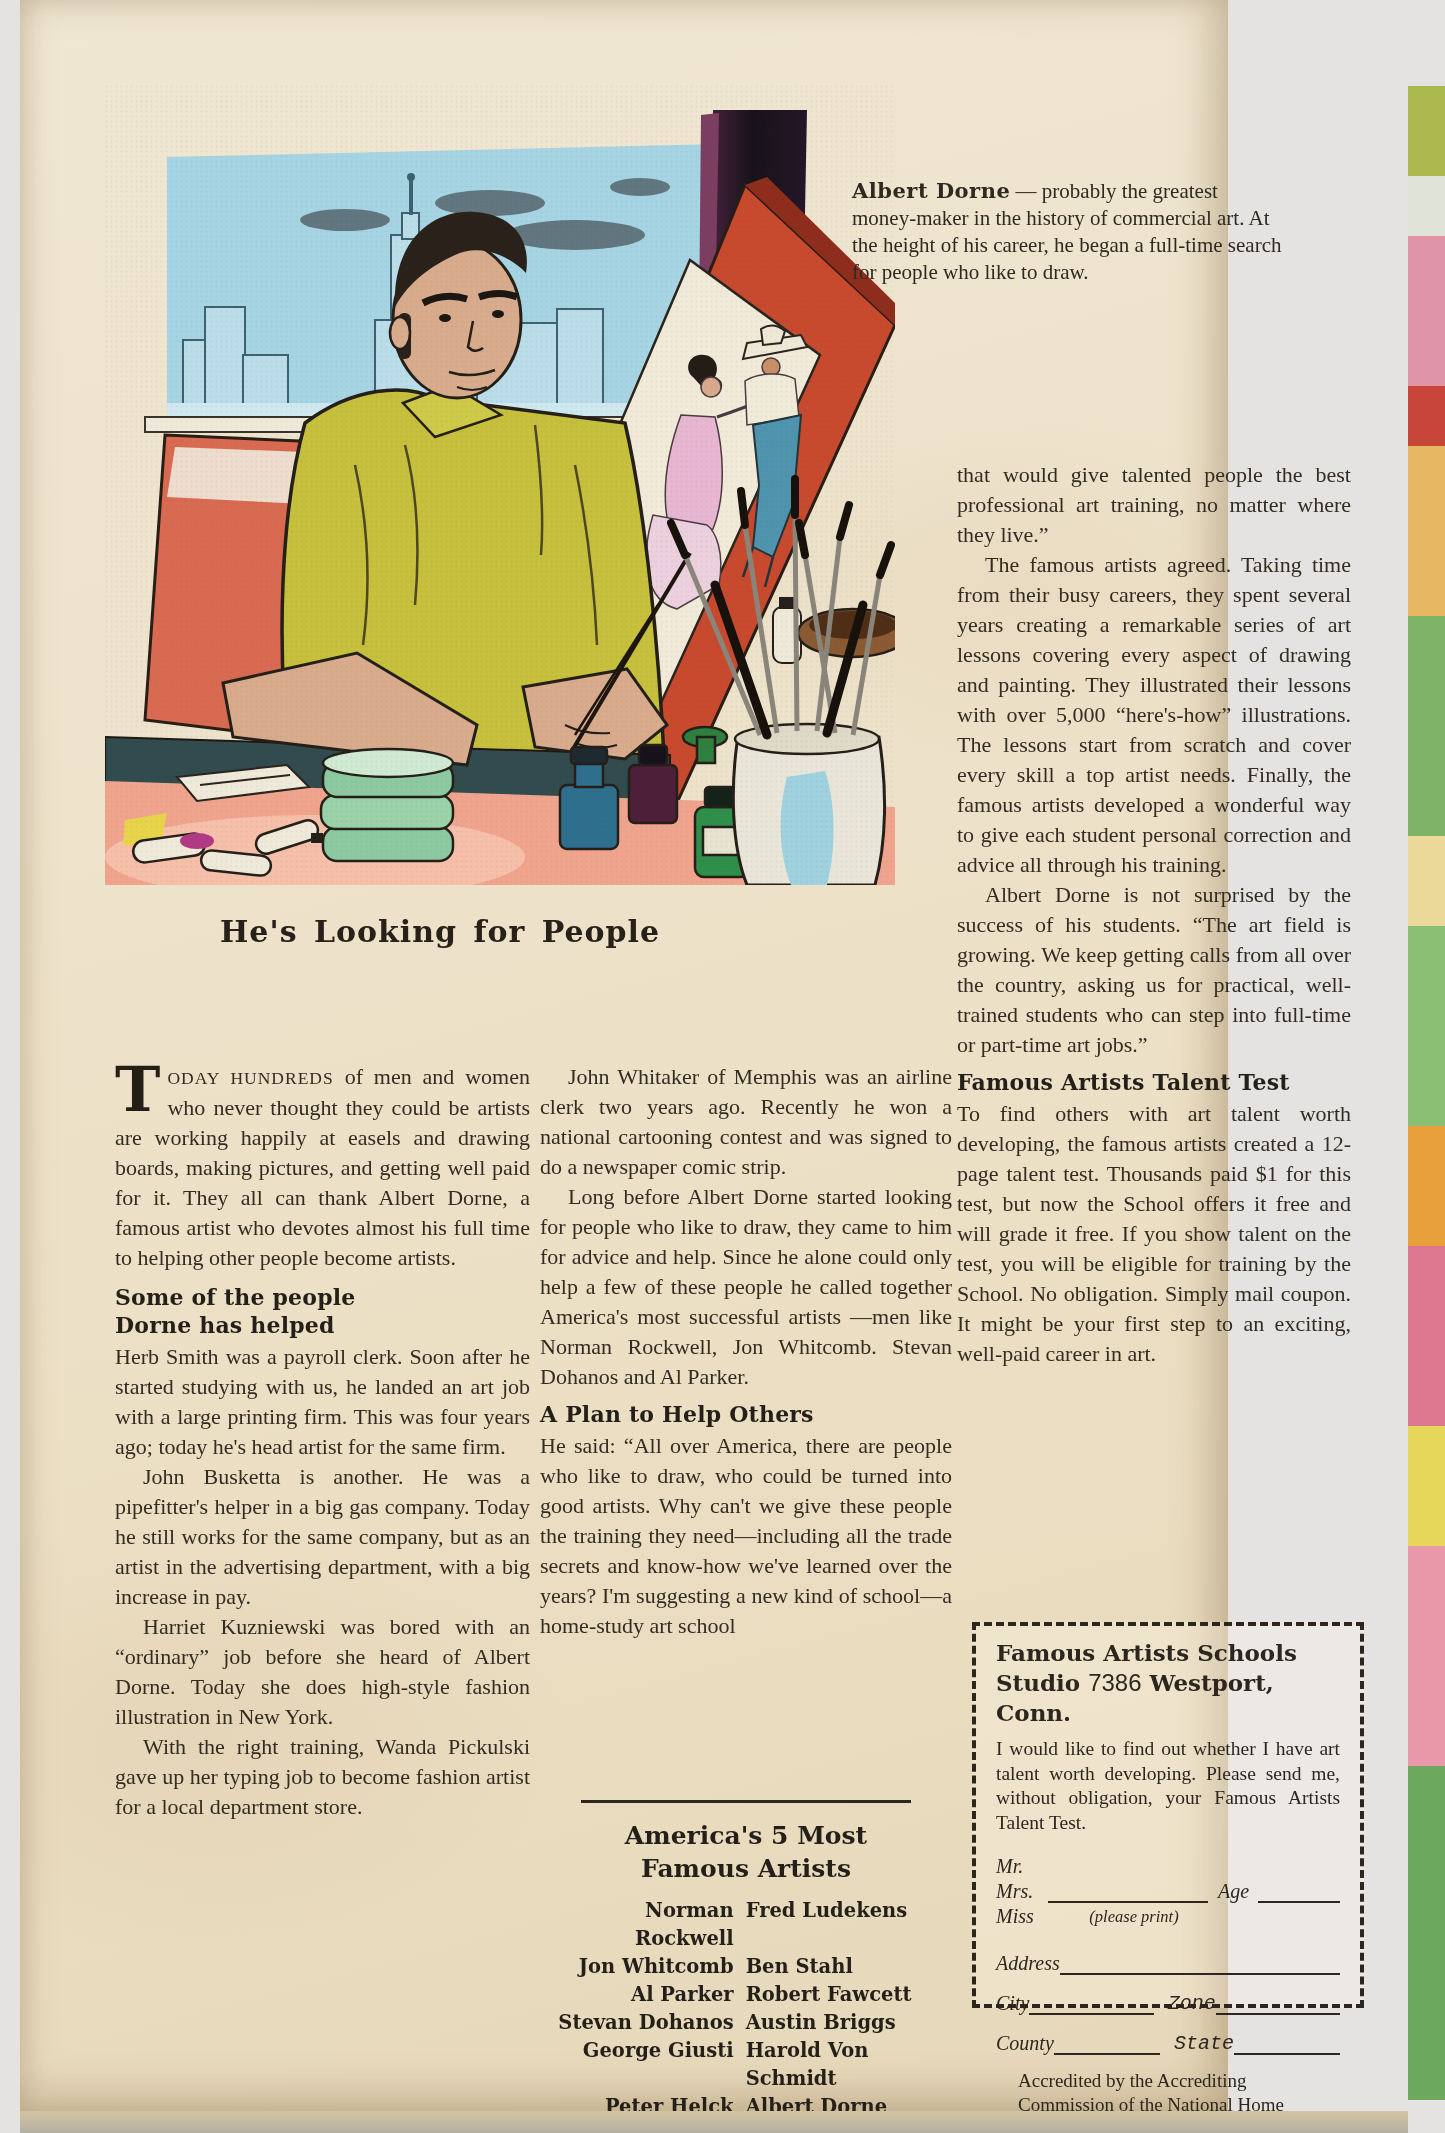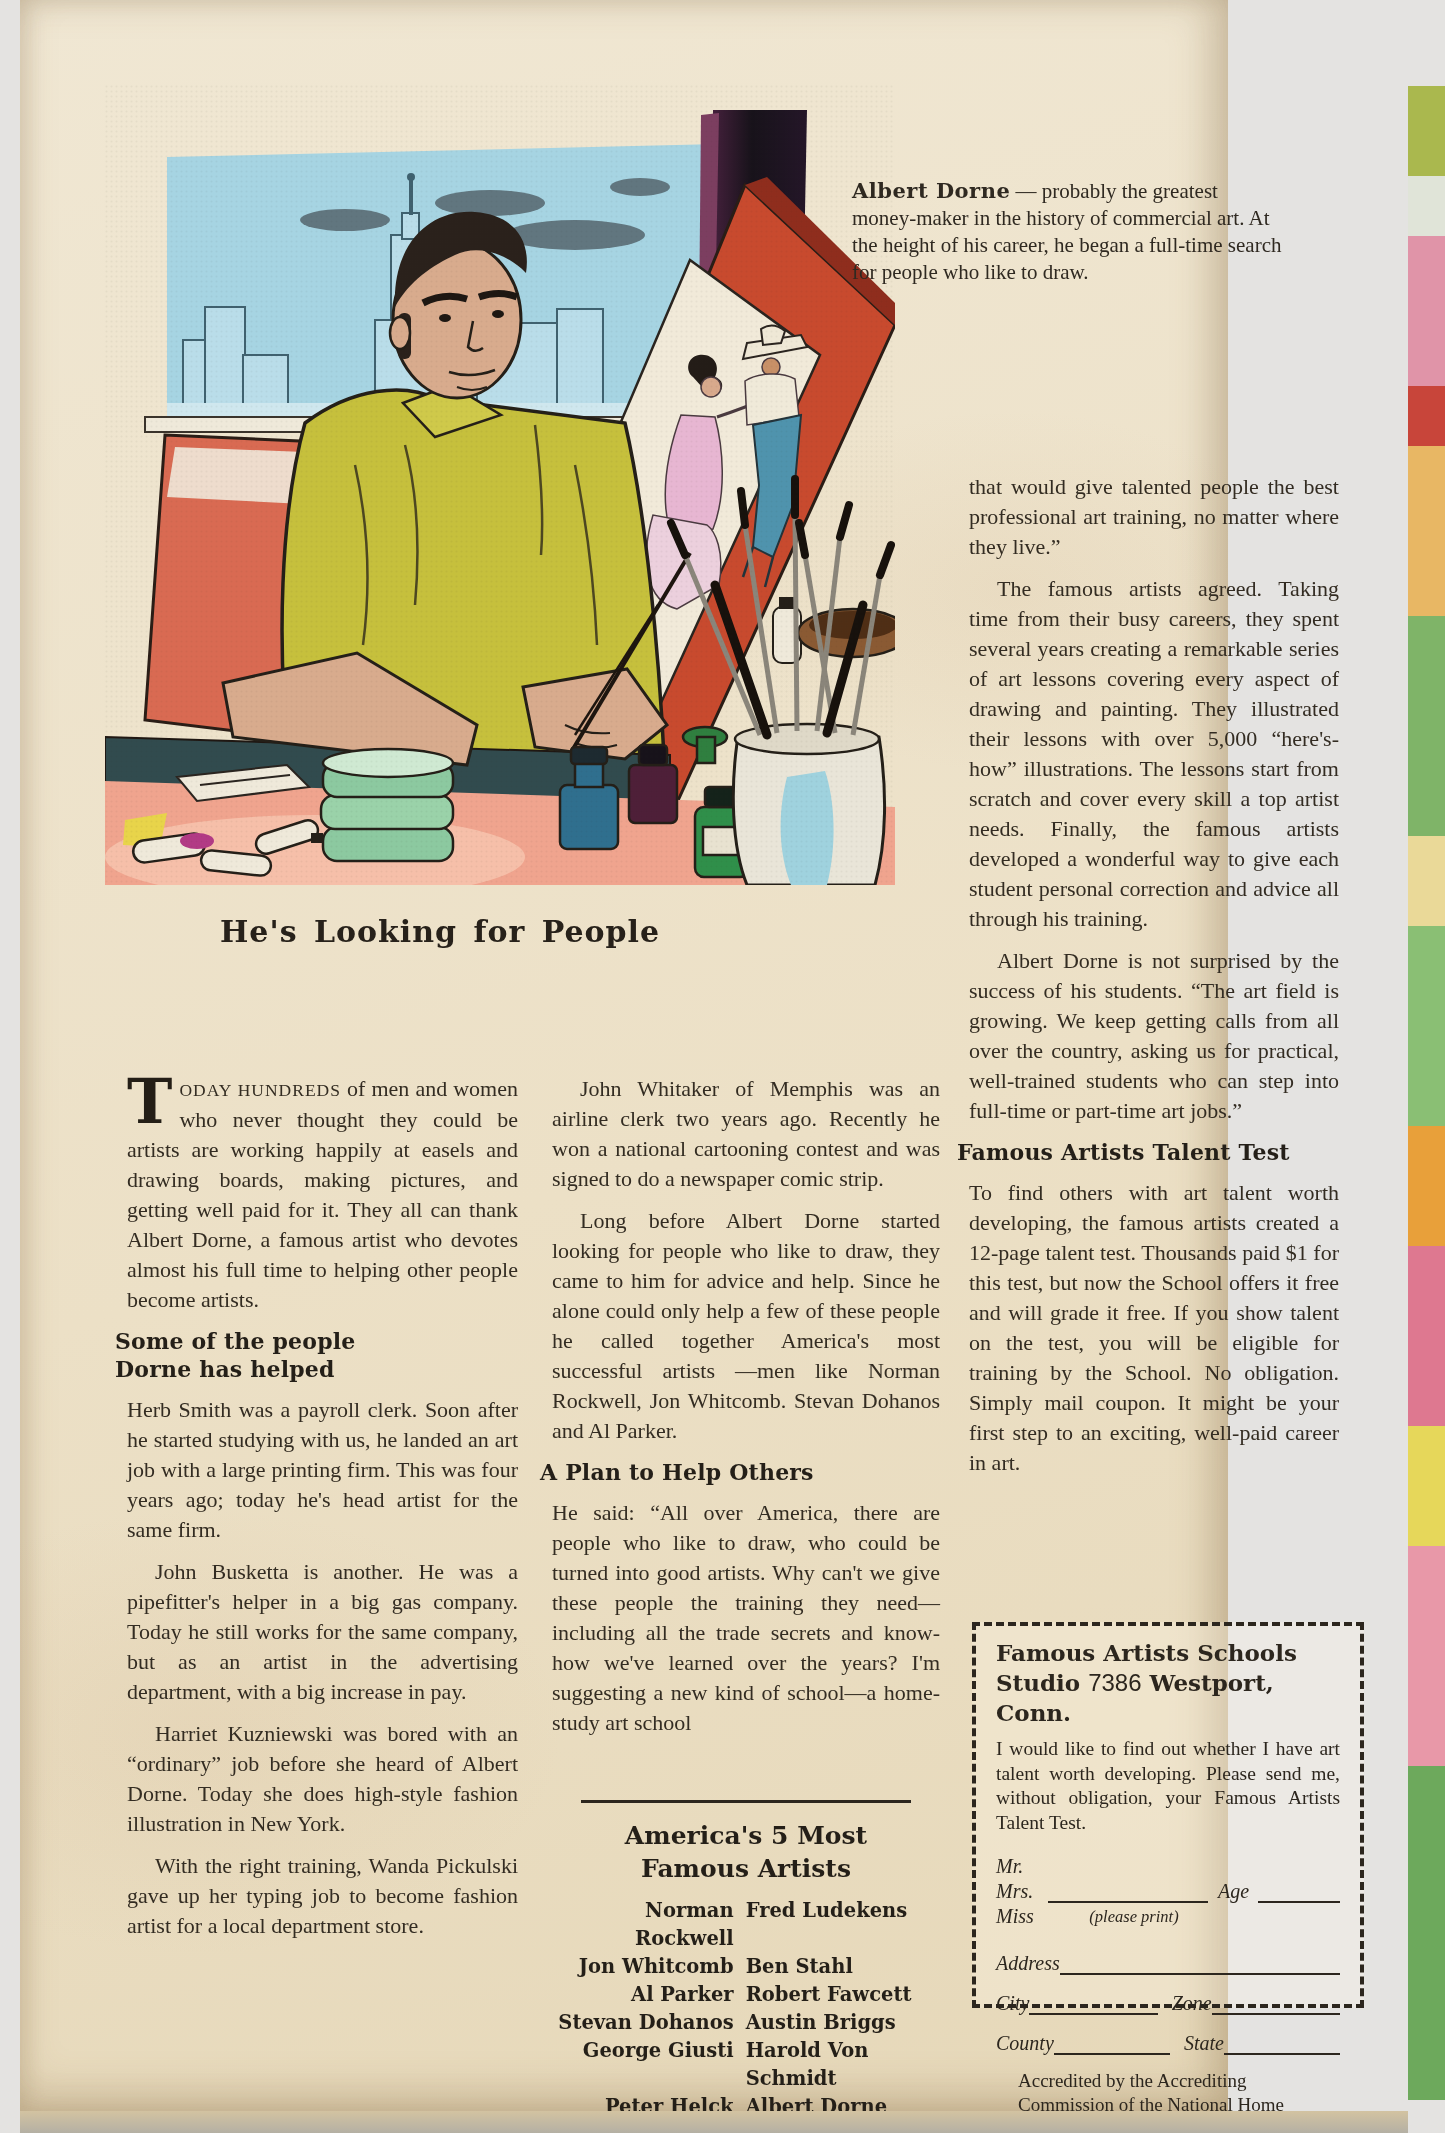--- a/index.html
+++ b/index.html
@@ -27,21 +27,21 @@
   
   .caption{position:absolute;left:832px;top:156px;width:434px;
     font-size:21px;line-height:27px;color:#2f2921;text-align:left;}
   .caption b{font-family:"DejaVu Serif",serif;letter-spacing:.5px;}
 
   .headline{position:absolute;left:88px;top:900px;width:664px;text-align:center;
     font-family:"DejaVu Serif",serif;font-weight:bold;color:#27211a;
     font-size:30px;line-height:63px;letter-spacing:1px;word-spacing:5px;}
 
   .col{position:absolute;text-align:justify;font-size:22px;line-height:30px;color:#332c22;}
-  .col p{margin:12px;}
+  .col p{margin:0;}
   .col p.ind{text-indent:28px;}
   .subhead{font-family:"DejaVu Serif",serif;font-weight:bold;font-size:22px;line-height:28px;
     color:#241f18;margin:8px 0 3px 0;text-align:left;letter-spacing:.2px;}
   .dropcap{float:left;font-family:"DejaVu Serif",serif;font-weight:bold;
     font-size:61px;line-height:49px;padding:3px 7px 0 0;color:#241e16;}
   .lead-caps{font-size:17.5px;letter-spacing:1px;}
 
   .left-col{left:95px;top:1062px;width:415px;}
   .mid-col{left:520px;top:1062px;width:412px;}
   .right-col{left:937px;top:460px;width:394px;}
@@ -62,21 +62,21 @@
   .c-title{font-family:"DejaVu Serif",serif;font-weight:bold;font-size:23px;line-height:30px;}
   .c-title .num{font-size:24px;font-weight:normal;font-family:Liberation Sans, sans-serif;}
   .c-body{margin-top:9px;font-size:19.5px;line-height:24.5px;text-align:justify;}
   .c-names{position:relative;height:80px;margin-top:12px;font-style:italic;font-size:20px;}
   .c-names .lbl{position:absolute;left:0;}
   .c-line{border-bottom:2px solid #2c261e;position:absolute;}
   .c-print{position:absolute;left:58px;top:52px;width:160px;text-align:center;
     font-style:italic;font-size:16.5px;}
   .c-row{display:flex;align-items:flex-end;margin-top:17px;font-style:italic;font-size:20px;}
   .c-row .fill{flex:1;border-bottom:2px solid #2c261e;height:20px;}
-  .c-row .lbl2{padding-left:14px;}
+  .c-row .lbl2{padding-left:14px;font-family:Liberation Mono, monospace;}
   .c-accred{margin:14px auto 0 auto;width:300px;font-size:19px;line-height:24px;
     text-align:left;font-style:normal;}
 </style>
 </head>
 <body>
 
 <div class="page">
 
   <svg class="illo" viewBox="0 0 790 800" xmlns="http://www.w3.org/2000/svg">
     <defs>

